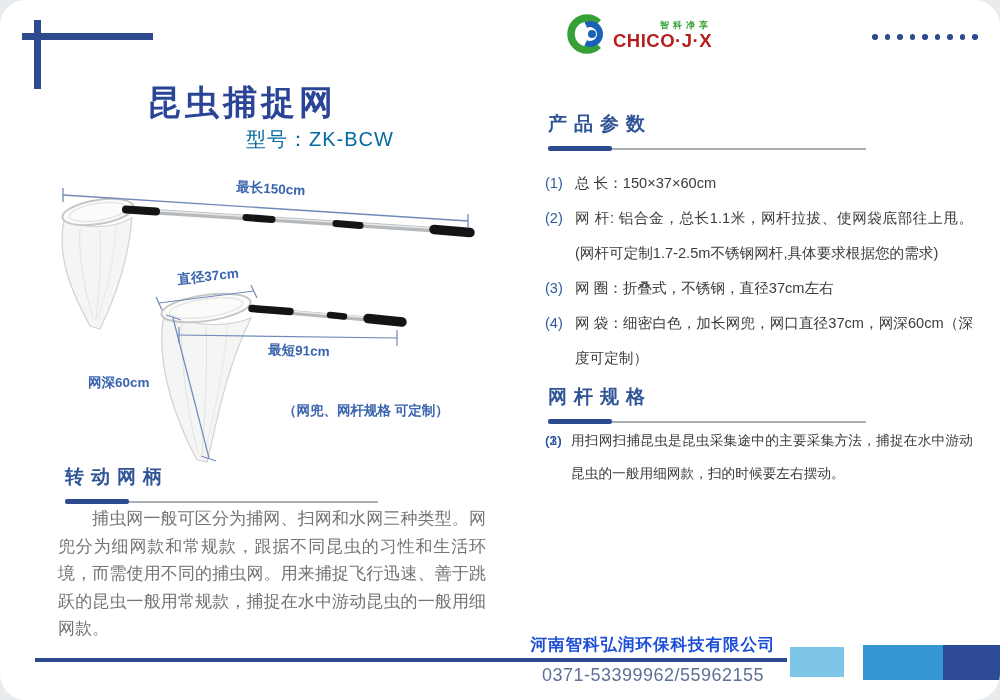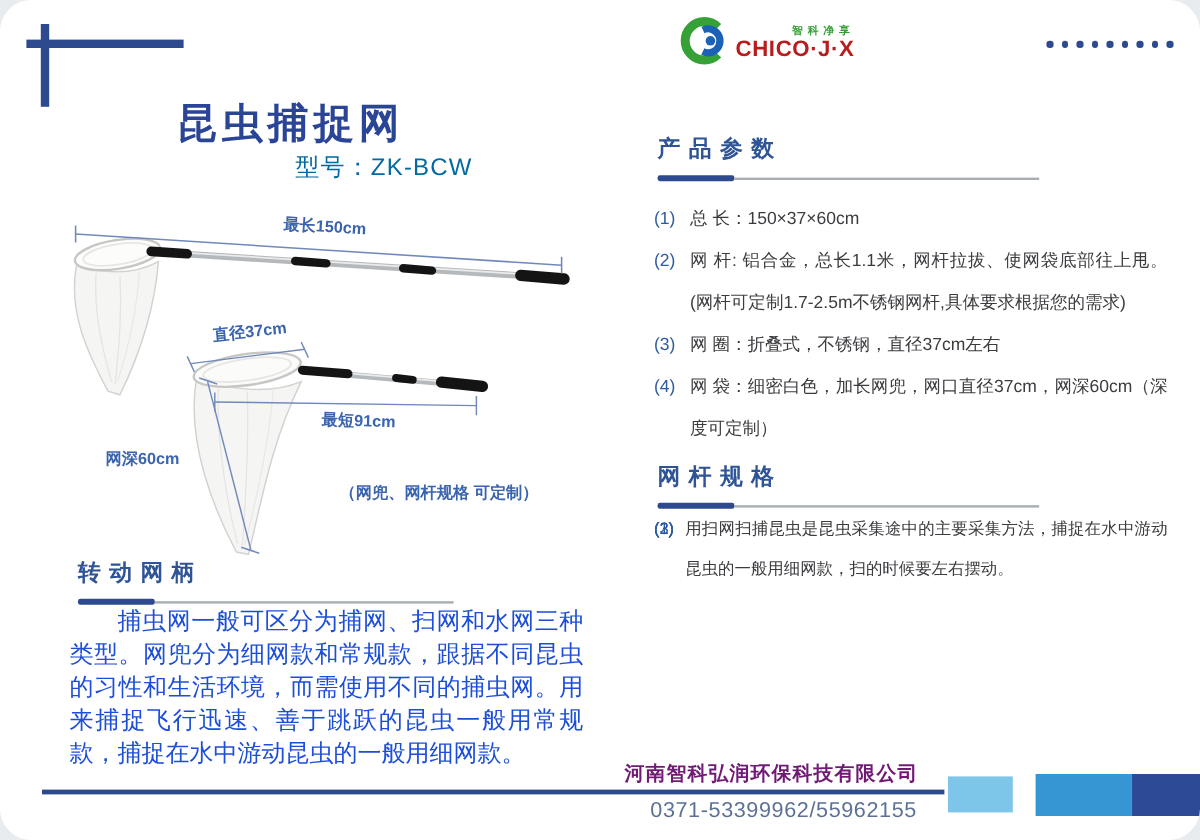--- a/index.html
+++ b/index.html
@@ -47,27 +47,27 @@
   
   .params-list{position:absolute;left:545px;top:166px;width:428px;}
   .p-item{position:relative;padding-left:30px;font-size:14.6px;line-height:35px;
           color:#3c3c40;text-align:justify;}
   .usage-list{position:absolute;left:545px;top:424px;width:428px;}
   .u-item{position:relative;padding-left:26px;font-size:13.7px;line-height:33px;
           color:#3c3c40;text-align:justify;}
   .item-num{position:absolute;left:0;top:0;color:#2e5aa0;}
 
   
-  .intro-para{position:absolute;left:58px;top:505px;width:428px;font-size:20px;
-              line-height:27.5px;color:#1d4ed8;text-align:justify;text-indent:2em;}
+  .intro-para{position:absolute;left:58px;top:505px;width:428px;font-size:17px;
+              line-height:27.5px;color:#737373;text-align:justify;text-indent:2em;}
 
   
   .footer-line{position:absolute;left:35px;top:658px;width:752px;height:3.5px;background:#2e4a8f;}
-  .company{position:absolute;left:438px;top:634px;width:410px;text-align:center;
-           font-size:16.5px;font-weight:600;color:#701a75;letter-spacing:1px;}
+  .company{position:absolute;left:448px;top:634px;width:410px;text-align:center;
+           font-size:16.5px;font-weight:600;color:#1d4ed8;letter-spacing:1px;}
   .phone{position:absolute;left:448px;top:665px;width:410px;text-align:center;
          font-size:18px;color:#5d7195;letter-spacing:.5px;}
   .blk1{position:absolute;left:790px;top:647px;width:54px;height:30px;background:#7ec5ea;}
   .blk2{position:absolute;left:863px;top:645px;width:80px;height:35px;background:#3596d3;}
   .blk3{position:absolute;left:943px;top:645px;width:57px;height:35px;background:#2c4a96;}
 </style>
 </head>
 <body>
 
 <div id="page">

